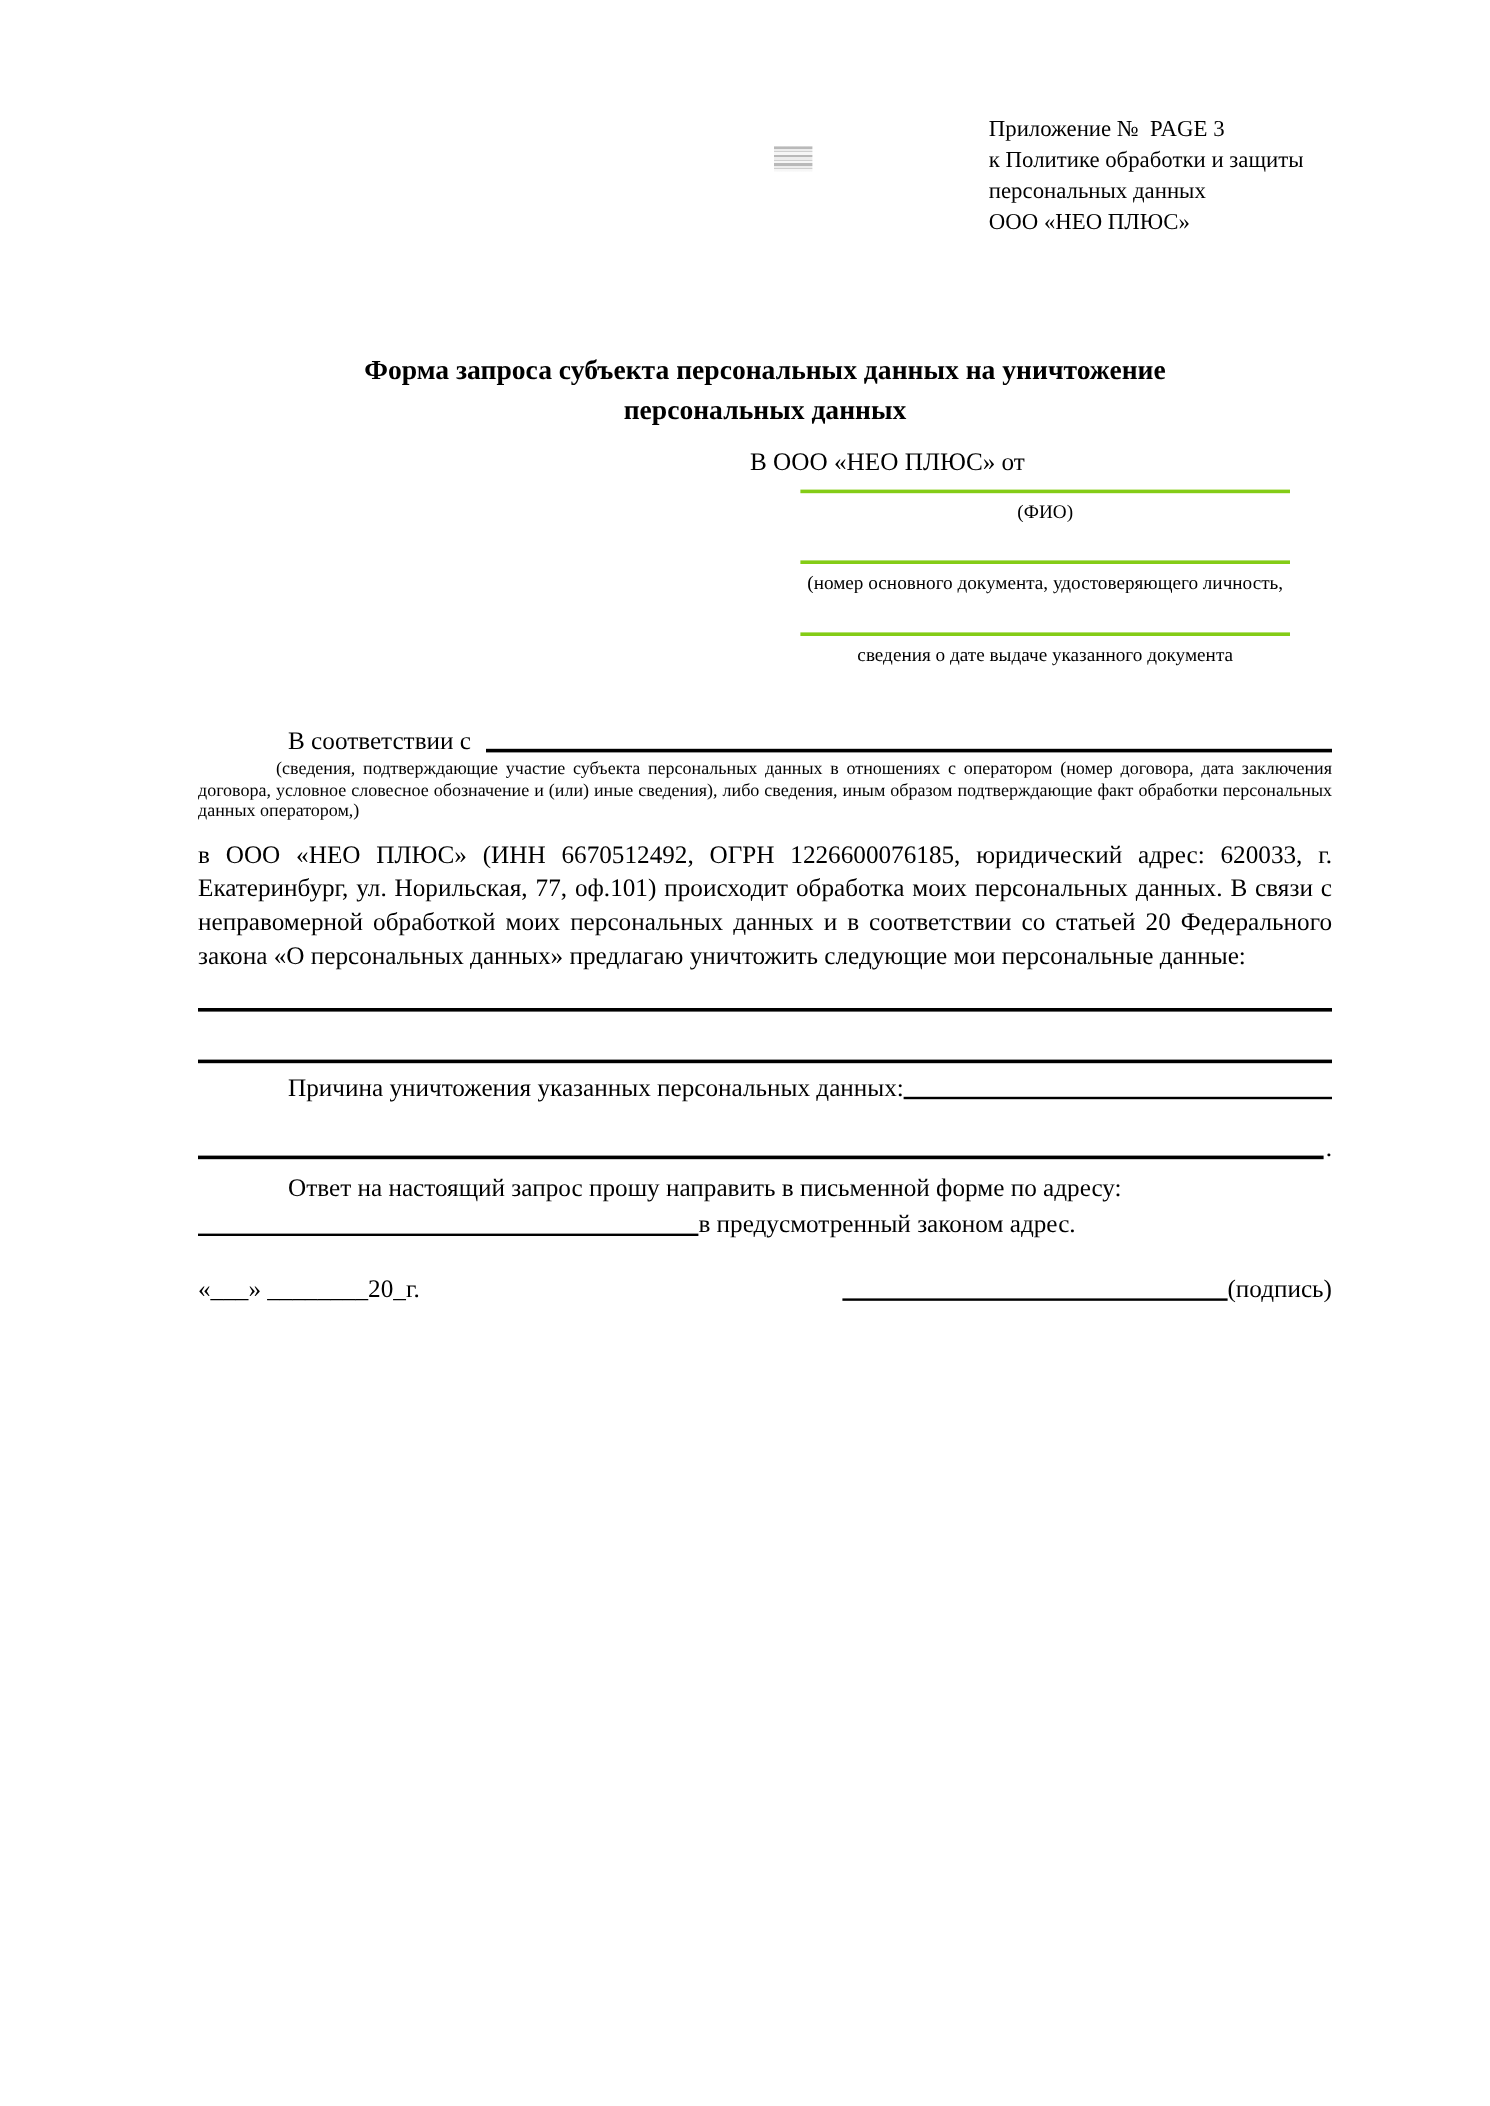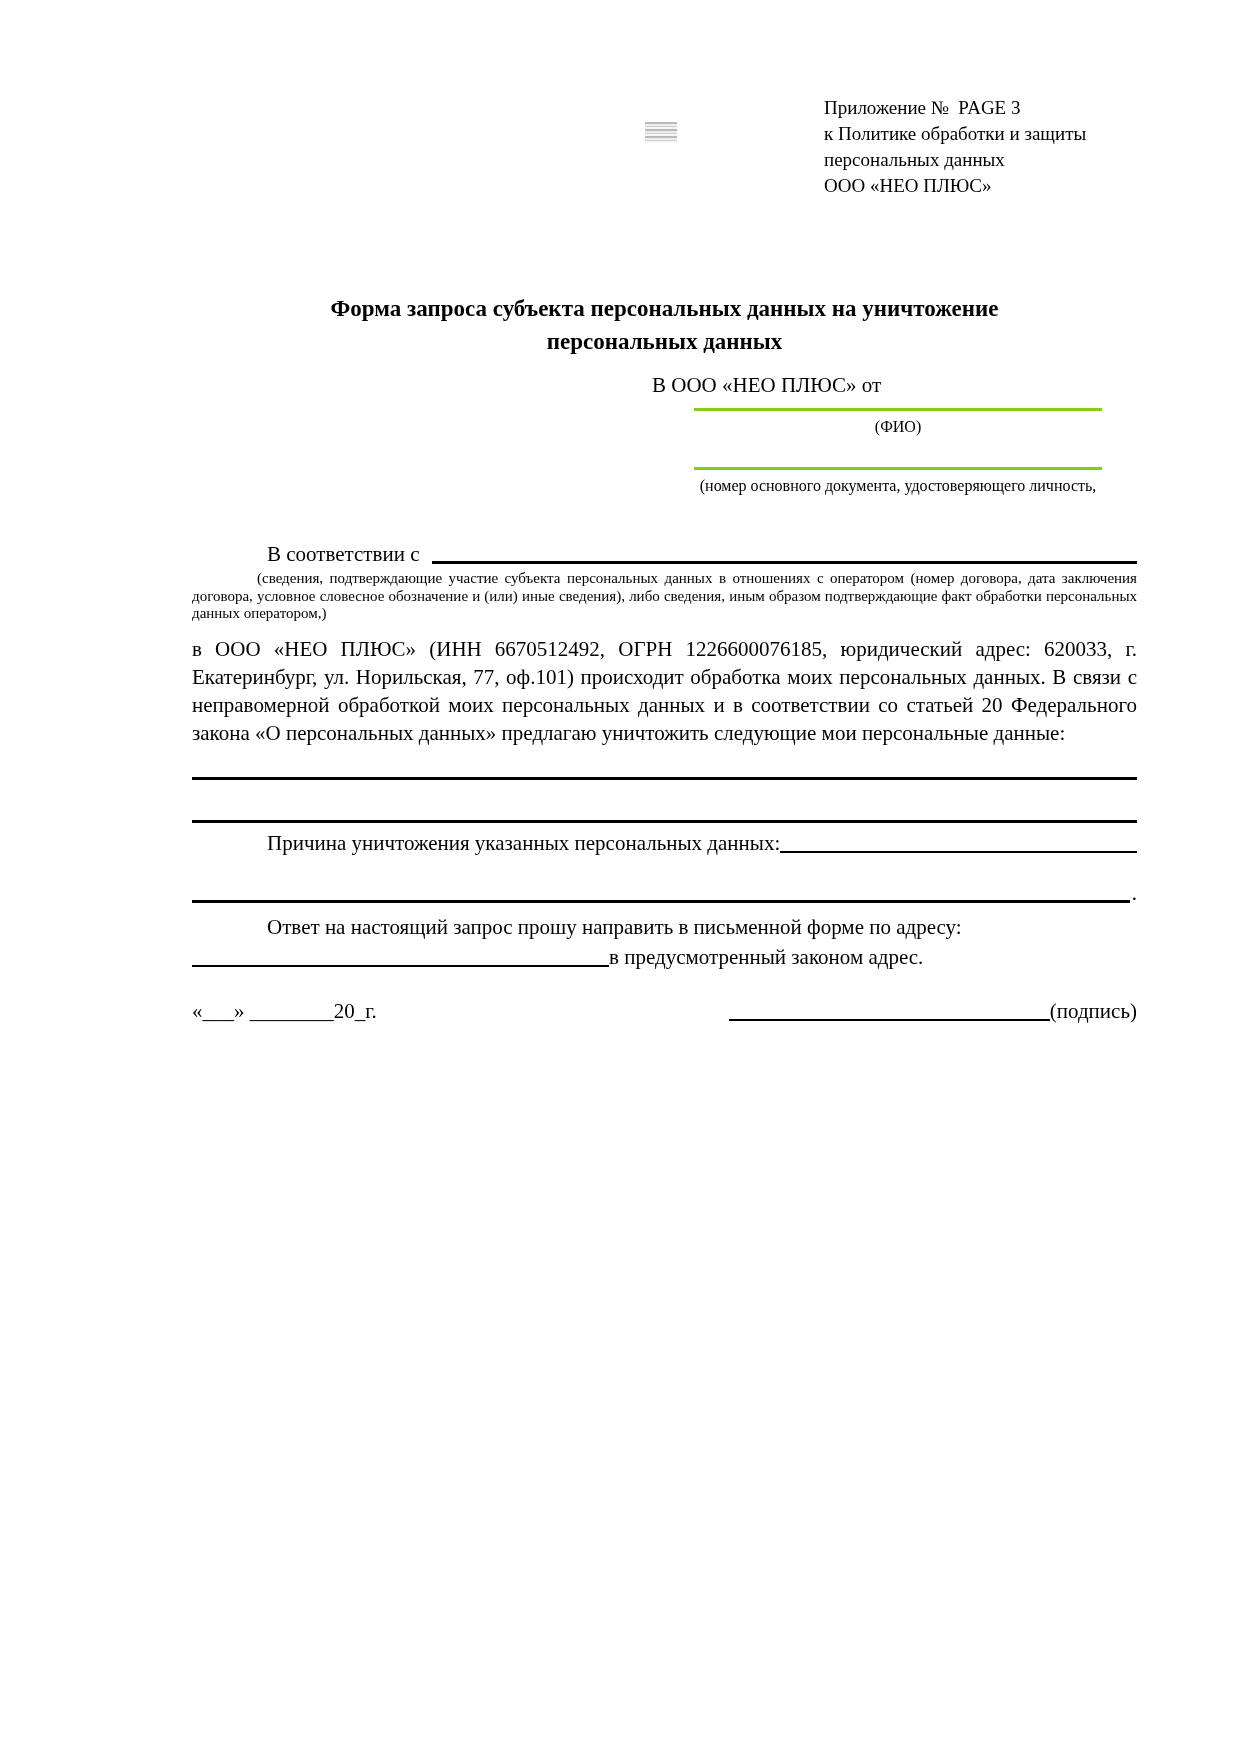--- a/index.html
+++ b/index.html
@@ -25,21 +25,21 @@
   .appendix {
     position: absolute;
     left: 824px;
     top: 95px;
     width: 330px;
     font-size: 19px;
     line-height: 26px;
   }
   .content {
     position: absolute;
-    left: 192px;
+    left: 165px;
     top: 292px;
     width: 945px;
     font-size: 21px;
     line-height: 28px;
   }
   .doc-title {
     text-align: center;
     font-weight: bold;
     font-size: 23px;
     line-height: 33px;
@@ -70,21 +70,21 @@
   .field-3 { height: 48px; }
   .field-4 { height: 30px; }
   .row { display: flex; align-items: flex-end; }
   .fill {
     flex: 1;
     border-bottom: 2px solid #000;
     margin-bottom: 4px;
     min-height: 1px;
   }
   .fill.thick { border-bottom-width: 3px; }
-  .accordance { margin-top: 13px; gap: 12px; }
+  .accordance { margin-top: 28px; gap: 12px; }
   .accordance .prefix { padding-left: 75px; white-space: nowrap; }
   .small-print {
     margin-top: 2px;
     font-size: 15px;
     line-height: 17.5px;
     text-align: justify;
     text-indent: 65px;
   }
   .main-para {
     margin-top: 12px;
@@ -137,20 +137,23 @@
 
     <div class="addressee">В ООО «НЕО ПЛЮС» от</div>
 
     <div class="fields">
       <div class="field field-1">
         <span class="flabel">(ФИО)</span>
       </div>
       <div class="field field-2">
         <span class="flabel">(номер основного документа, удостоверяющего личность,</span>
       </div>
+      <div class="field field-3">
+        <span class="flabel">сведения о дате выдаче указанного документа</span>
+      </div>
     </div>
 
     <div class="row accordance">
       <span class="prefix">В соответствии с</span>
       <span class="fill thick"></span>
     </div>
 
     <div class="small-print">(сведения, подтверждающие участие субъекта персональных данных в отношениях с оператором (номер договора, дата заключения договора, условное словесное обозначение и (или) иные сведения), либо сведения, иным образом подтверждающие факт обработки персональных данных оператором,)</div>
 
     <div class="main-para">в ООО «НЕО ПЛЮС» (ИНН 6670512492, ОГРН 1226600076185, юридический адрес: 620033, г. Екатеринбург, ул. Норильская, 77, оф.101) происходит обработка моих персональных данных. В связи с неправомерной обработкой моих персональных данных и в соответствии со статьей 20 Федерального закона «О персональных данных» предлагаю уничтожить следующие мои персональные данные:</div>

